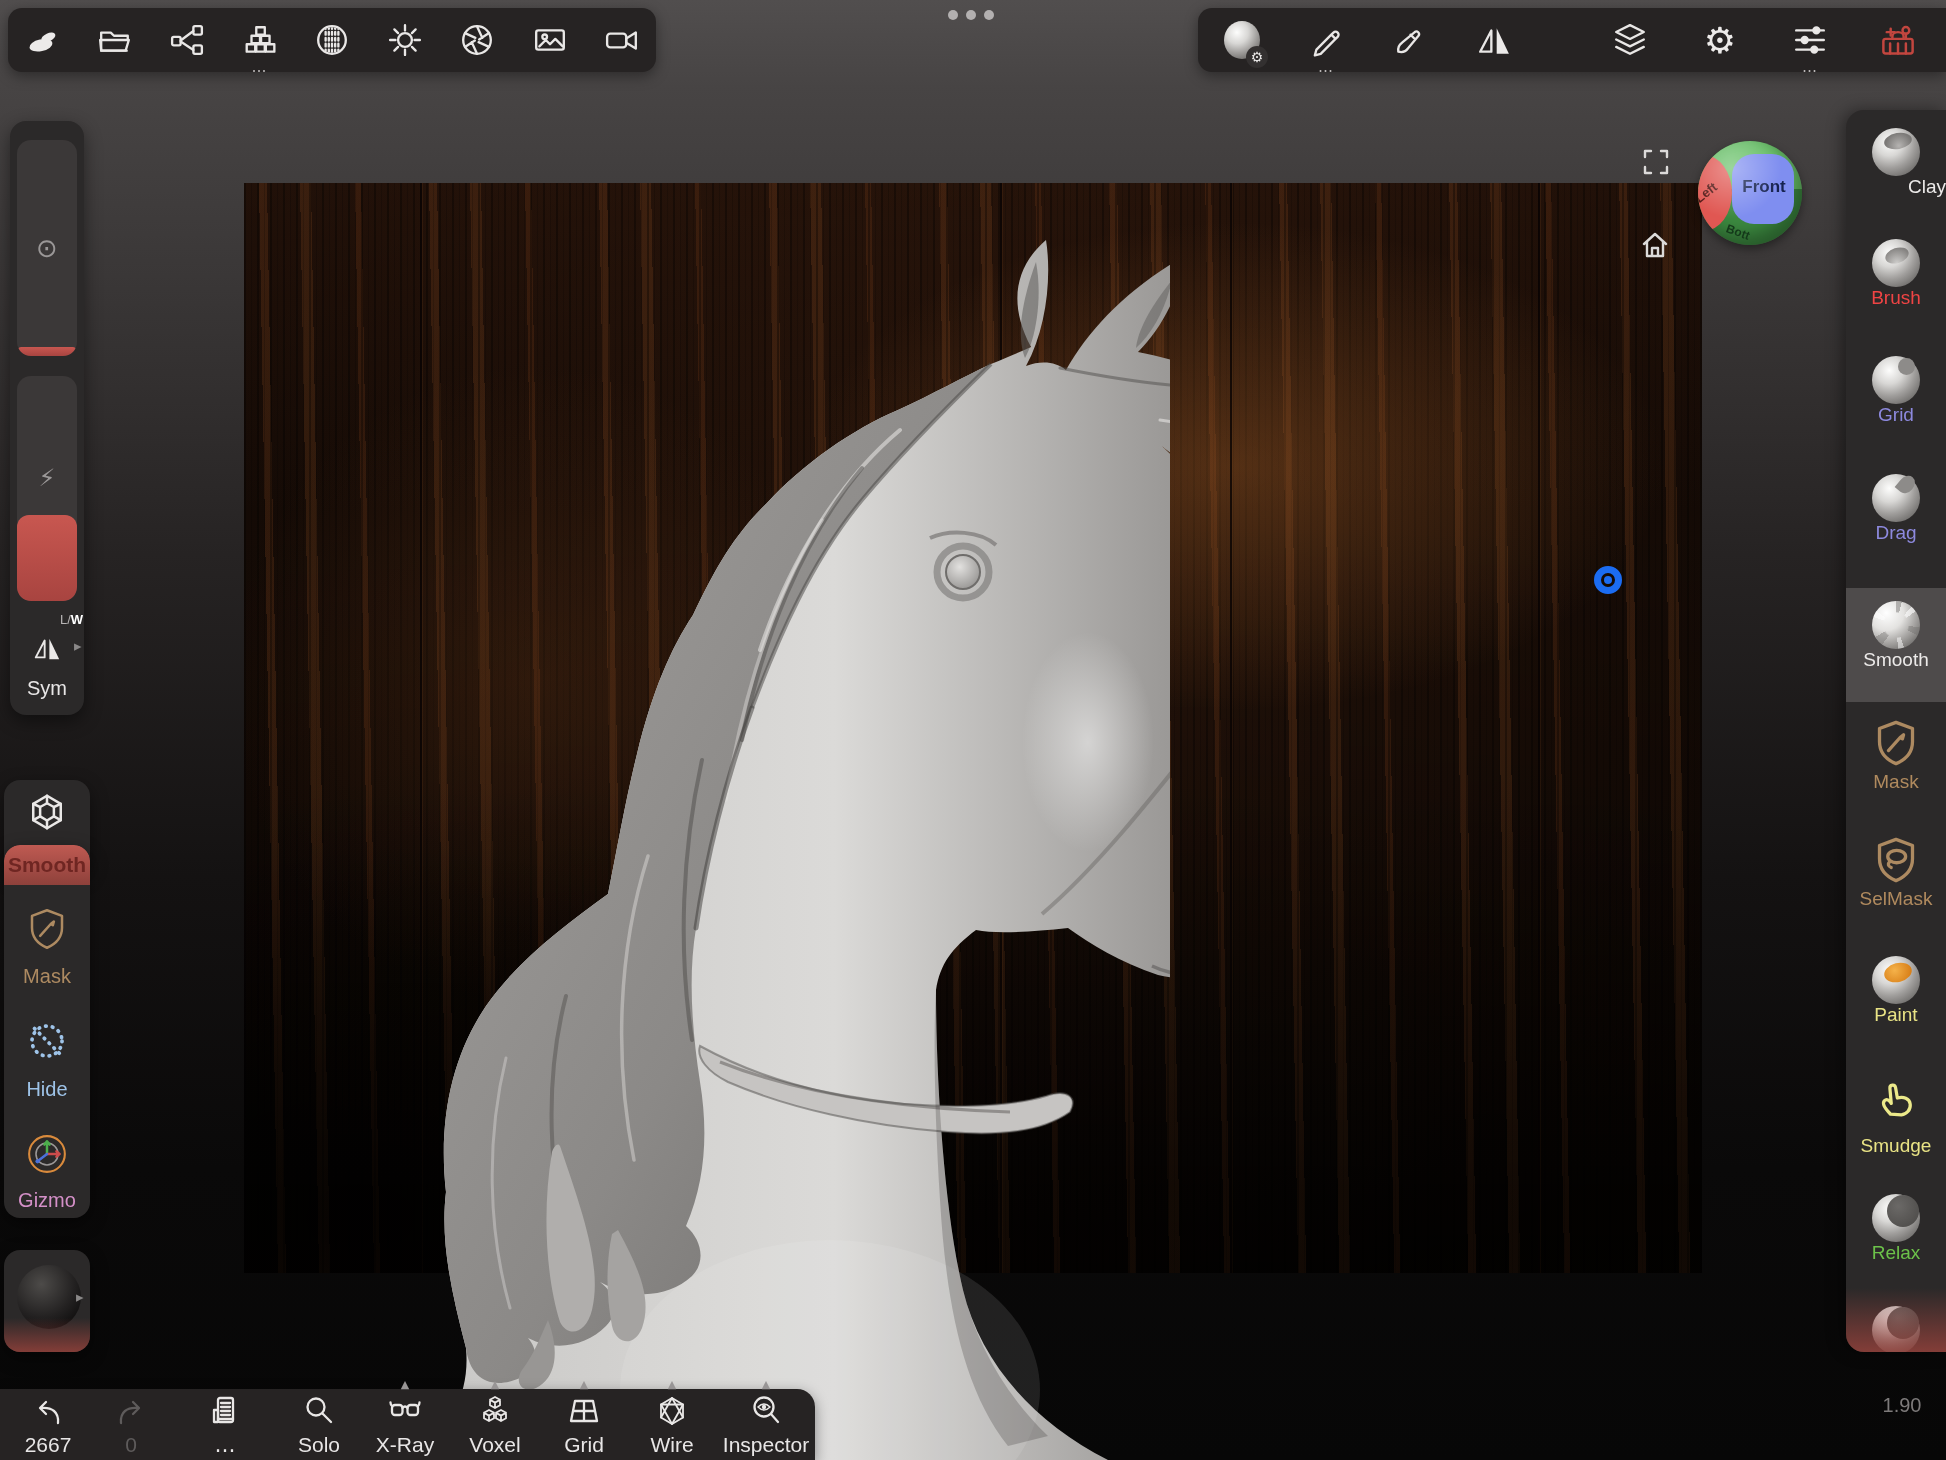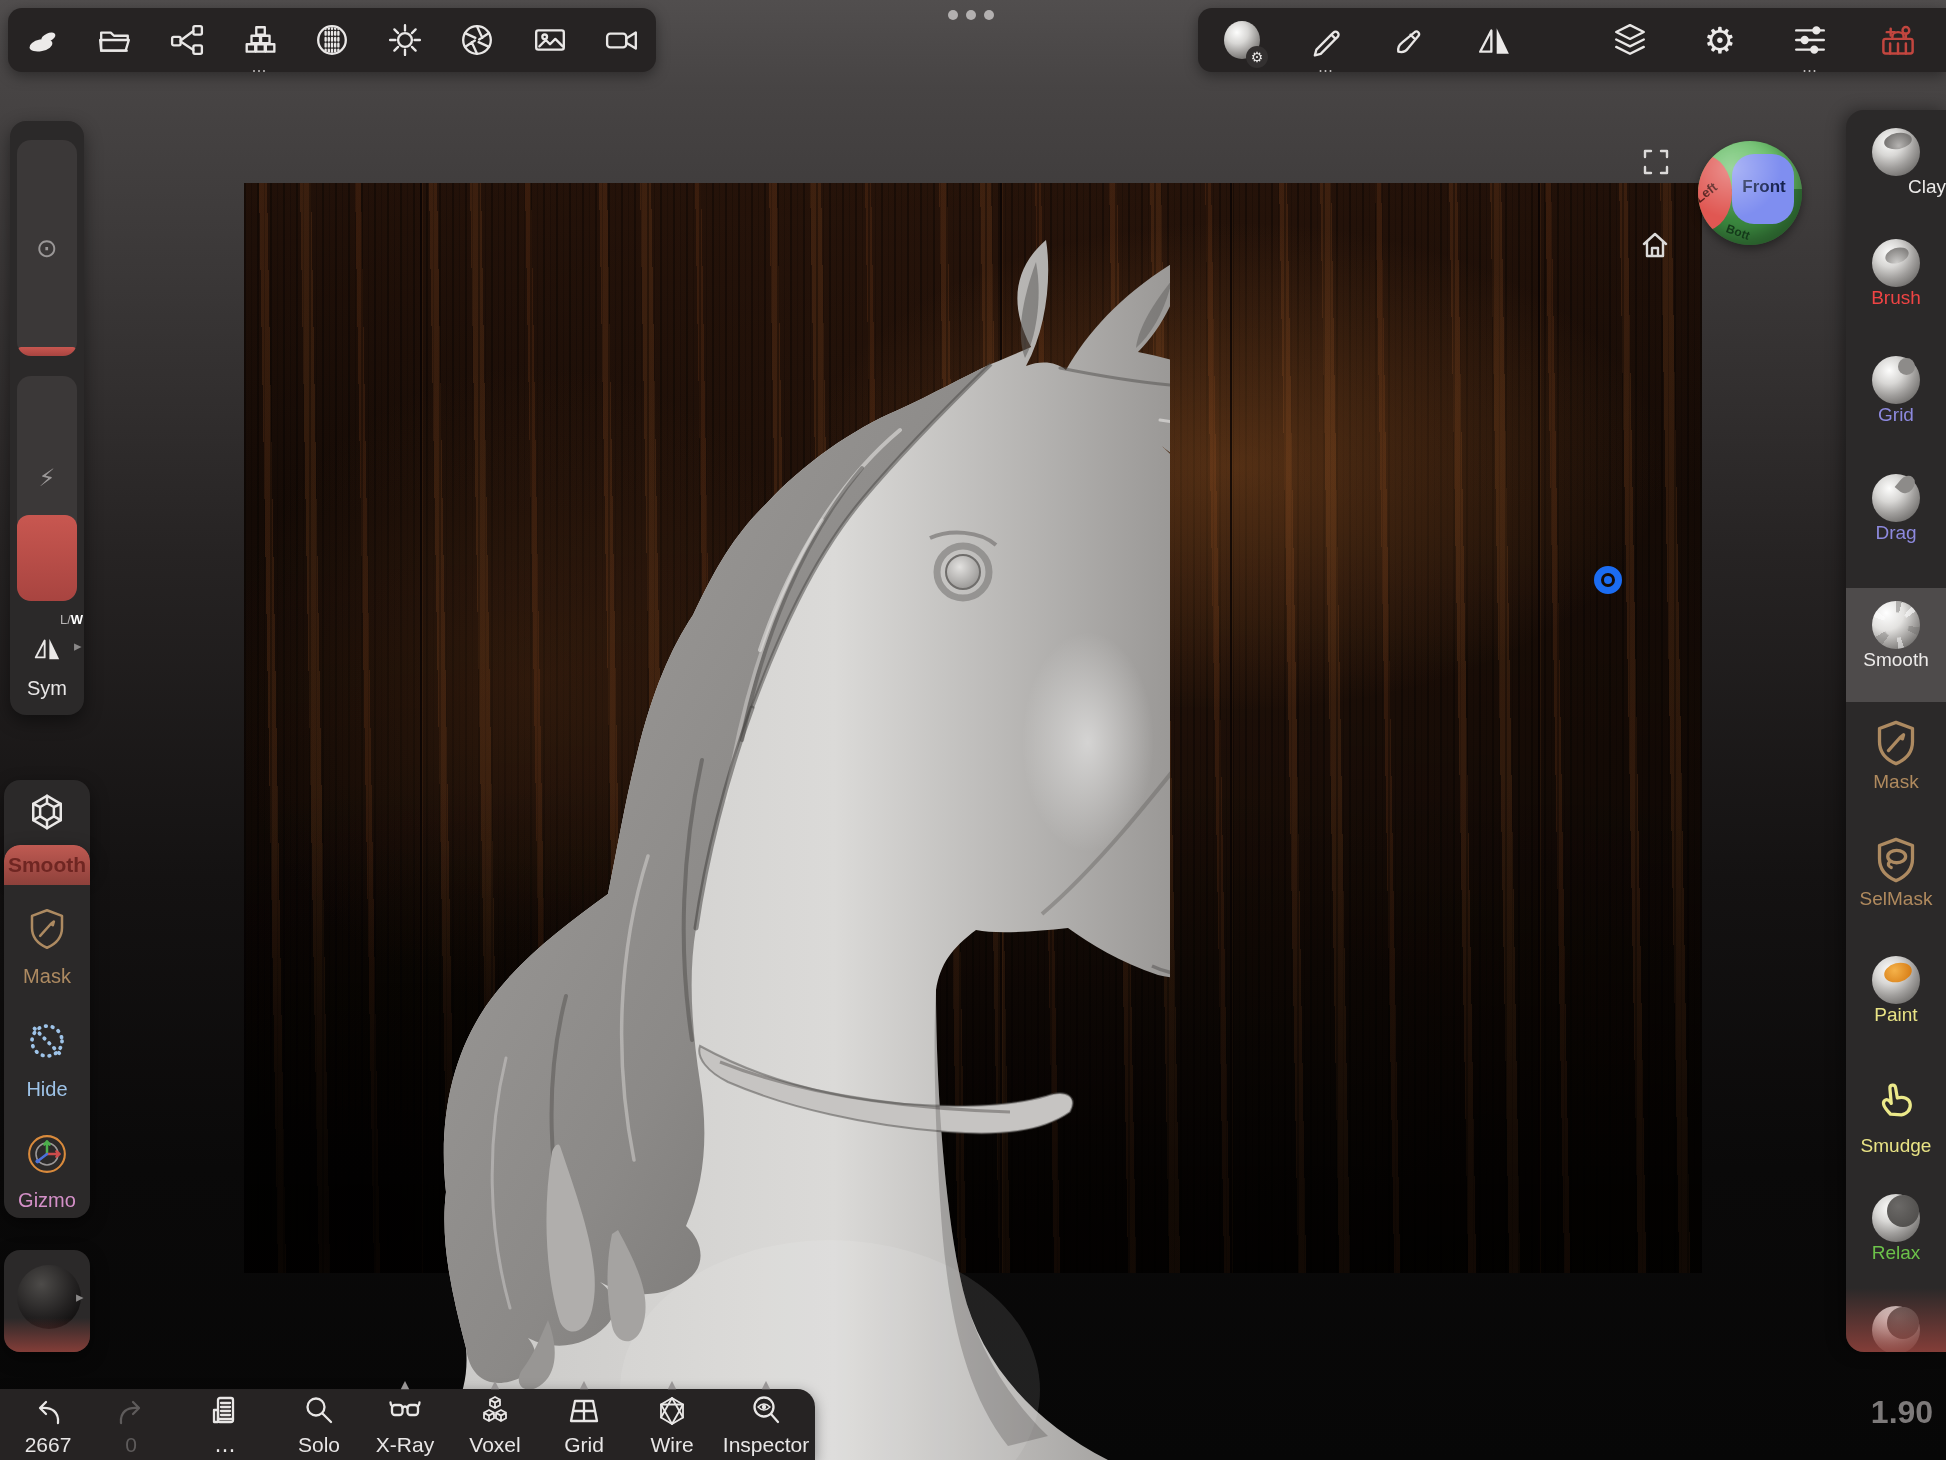--- a/index.html
+++ b/index.html
@@ -106,21 +106,21 @@
       transparent 305deg 360deg);
     -webkit-mask:radial-gradient(circle, transparent 35%, #000 40% 72%, transparent 76%);
             mask:radial-gradient(circle, transparent 35%, #000 40% 72%, transparent 76%);}
   .tb-paint::after{width:28px;height:19px;left:12px;top:7px;transform:rotate(-14deg);
     background:radial-gradient(circle at 40% 35%, #f5b24a, #d87f18 80%);}
   .tb-planar::after{width:32px;height:32px;right:1px;top:1px;
     background:radial-gradient(circle at 35% 35%, #6b6967, #504e4c 80%);}
   .shield svg{stroke:#ad8a61;stroke-width:2.4;fill:none;stroke-linecap:round;stroke-linejoin:round;}
   .finger svg{stroke:#ece98a;stroke-width:2.4;fill:none;stroke-linecap:round;stroke-linejoin:round;}
   .zoomlvl{position:absolute;left:1862px;top:1394px;width:80px;text-align:center;
-    color:#7d7a7a;font-size:32px;font-weight:bold;}
+    color:#7d7a7a;font-size:20px;}
   
   .bottombar{left:0;top:1389px;width:815px;height:71px;border-radius:0 18px 0 0;}
   .bb-item{position:absolute;top:6px;width:90px;text-align:center;}
   .bb-item svg{stroke:#e9e7e6;stroke-width:2.3;fill:none;stroke-linecap:round;stroke-linejoin:round;}
   .bb-label{display:block;margin-top:2px;font-size:21px;color:#e8e6e6;}
   .bb-dim svg{stroke:#5e5b5b;}
   .bb-dim .bb-label{color:#5e5b5b;}
   .caret{position:absolute;top:-17px;left:50%;transform:translateX(-50%);
     color:#989595;font-size:11px;}
 </style>

